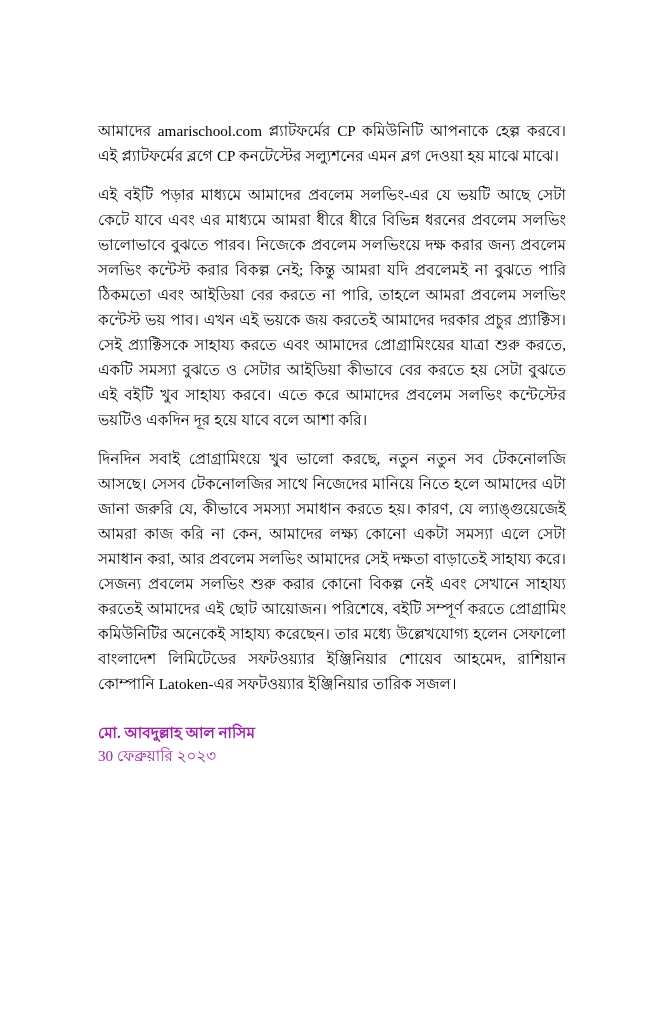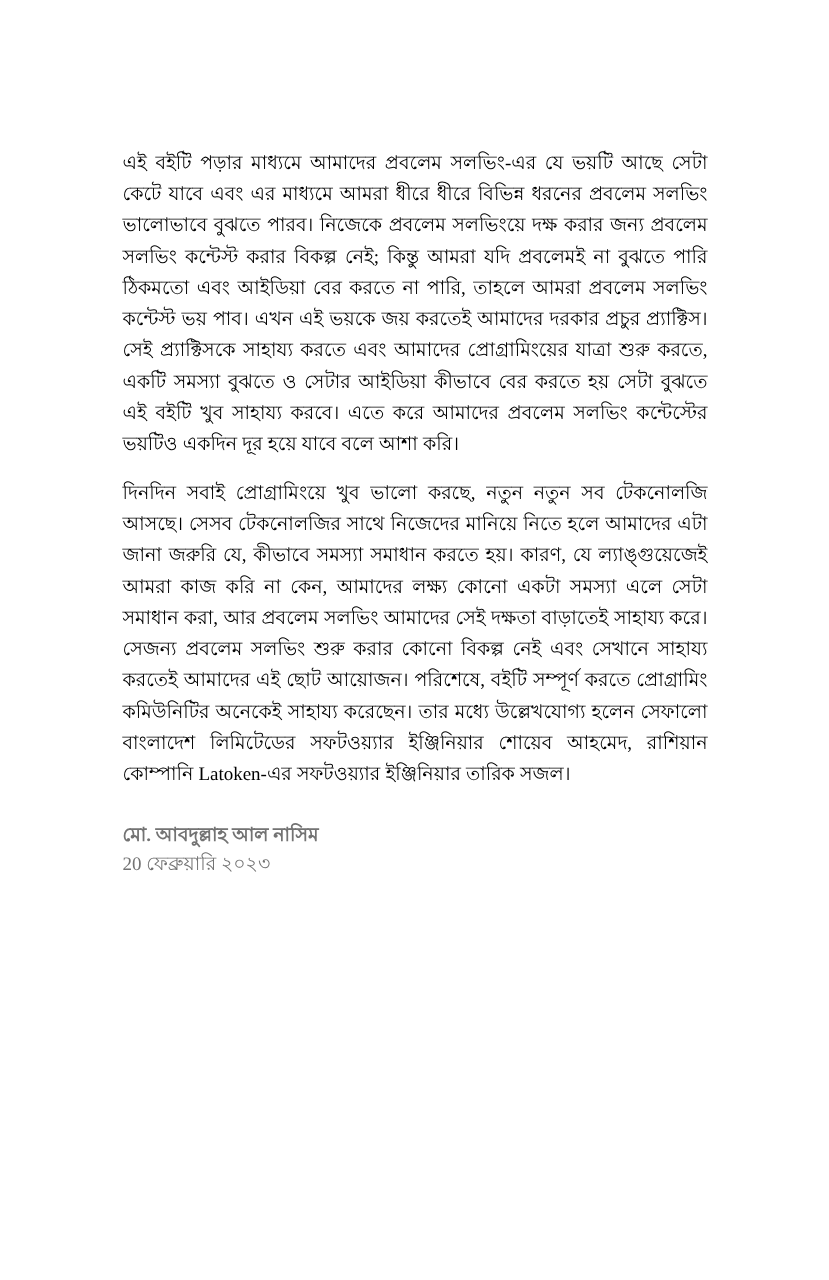--- a/index.html
+++ b/index.html
@@ -43,39 +43,40 @@
   }
 
   .signature {
     margin-top: 25px;
   }
 
   .sig-line {
     font-family: "Liberation Serif", "DejaVu Serif", serif;
     font-size: 15.2px;
     line-height: 23px;
-    color: #737373;
+    color: #a21caf;
     text-align: left;
     margin: 0;
   }
 
   .sig-name {
     font-weight: bold;
   }
 </style>
 </head>
 <body>
 
 <div class="page">
   <div class="content">
 
+    <p class="para">আমাদের amarischool.com প্ল্যাটফর্মের CP কমিউনিটি আপনাকে হেল্প করবে। এই প্ল্যাটফর্মের ব্লগে CP কনটেস্টের সল্যুশনের এমন ব্লগ দেওয়া হয় মাঝে মাঝে।</p>
 
     <p class="para">এই বইটি পড়ার মাধ্যমে আমাদের প্রবলেম সলভিং-এর যে ভয়টি আছে সেটা কেটে যাবে এবং এর মাধ্যমে আমরা ধীরে ধীরে  বিভিন্ন ধরনের প্রবলেম সলভিং ভালোভাবে বুঝতে পারব। নিজেকে প্রবলেম সলভিংয়ে দক্ষ করার জন্য প্রবলেম সলভিং কন্টেস্ট করার বিকল্প নেই; কিন্তু আমরা যদি প্রবলেমই না বুঝতে পারি ঠিকমতো এবং আইডিয়া বের করতে না পারি, তাহলে আমরা প্রবলেম সলভিং কন্টেস্ট ভয় পাব। এখন এই ভয়কে জয় করতেই আমাদের দরকার প্রচুর প্র্যাক্টিস। সেই প্র্যাক্টিসকে সাহায্য করতে এবং আমাদের প্রোগ্রামিংয়ের যাত্রা শুরু করতে, একটি সমস্যা বুঝতে ও সেটার আইডিয়া কীভাবে বের করতে হয় সেটা বুঝতে এই বইটি খুব সাহায্য করবে। এতে করে আমাদের প্রবলেম সলভিং কন্টেস্টের ভয়টিও একদিন দূর হয়ে যাবে বলে আশা করি।</p>
 
     <p class="para">দিনদিন সবাই প্রোগ্রামিংয়ে খুব ভালো করছে, নতুন নতুন সব টেকনোলজি আসছে। সেসব টেকনোলজির সাথে নিজেদের মানিয়ে নিতে হলে আমাদের এটা জানা জরুরি যে, কীভাবে সমস্যা সমাধান করতে হয়। কারণ, যে ল্যাঙ্গুয়েজেই আমরা কাজ করি না কেন, আমাদের লক্ষ্য কোনো একটা সমস্যা এলে সেটা সমাধান করা, আর প্রবলেম সলভিং আমাদের সেই দক্ষতা বাড়াতেই সাহায্য করে। সেজন্য প্রবলেম সলভিং শুরু করার কোনো বিকল্প নেই এবং সেখানে সাহায্য করতেই আমাদের এই ছোট আয়োজন। পরিশেষে, বইটি সম্পূর্ণ করতে প্রোগ্রামিং কমিউনিটির অনেকেই সাহায্য করেছেন। তার মধ্যে উল্লেখযোগ্য হলেন সেফালো বাংলাদেশ লিমিটেডের সফটওয়্যার ইঞ্জিনিয়ার শোয়েব আহমেদ, রাশিয়ান কোম্পানি Latoken-এর সফটওয়্যার ইঞ্জিনিয়ার তারিক সজল।</p>
 
     <div class="signature">
       <p class="sig-line sig-name">মো. আবদুল্লাহ আল নাসিম</p>
-      <p class="sig-line">20 ফেব্রুয়ারি ২০২৩</p>
+      <p class="sig-line">30 ফেব্রুয়ারি ২০২৩</p>
     </div>
 
   </div>
 </div>
 
 </body></html>

